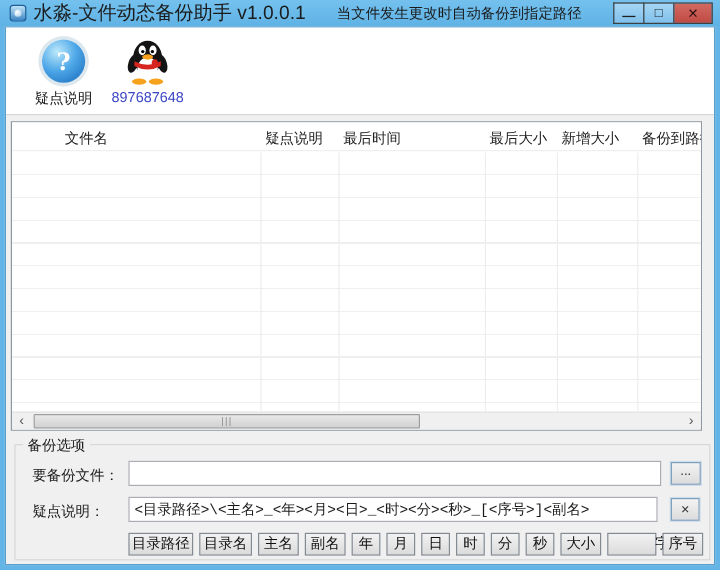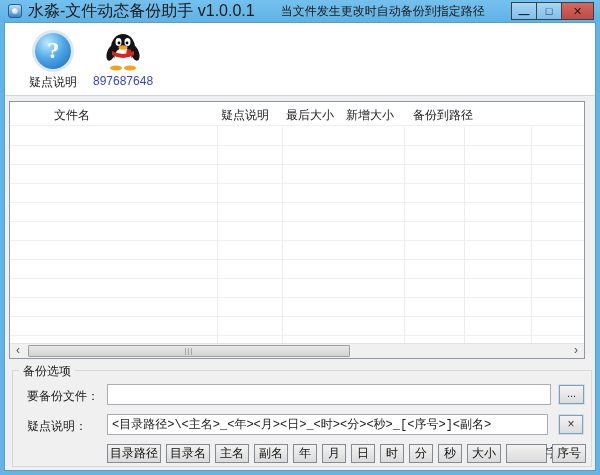--- a/index.html
+++ b/index.html
@@ -146,20 +146,21 @@
         <div class="tb-label link">897687648</div>
       </div>
 
 
     </div>
 
     <div class="ftable">
       <div class="thead">
           <div class="hcell" style="width: 207px; padding-left: 44px;">文件名</div>
           <div class="hcell" style="width: 65px;">疑点说明</div>
+          <div class="hcell" style="width: 122px;">最后时间</div>
           <div class="hcell" style="width: 60px;">最后大小</div>
           <div class="hcell" style="width: 67px;">新增大小</div>
           <div class="hcell" style="width: 120px;">备份到路径</div>
         </div>
       <div class="tbody">
           <div class="vsep" style="left: 207px;"></div>
           <div class="vsep" style="left: 272px;"></div>
           <div class="vsep" style="left: 394px;"></div>
           <div class="vsep" style="left: 454px;"></div>
           <div class="vsep" style="left: 521px;"></div>

